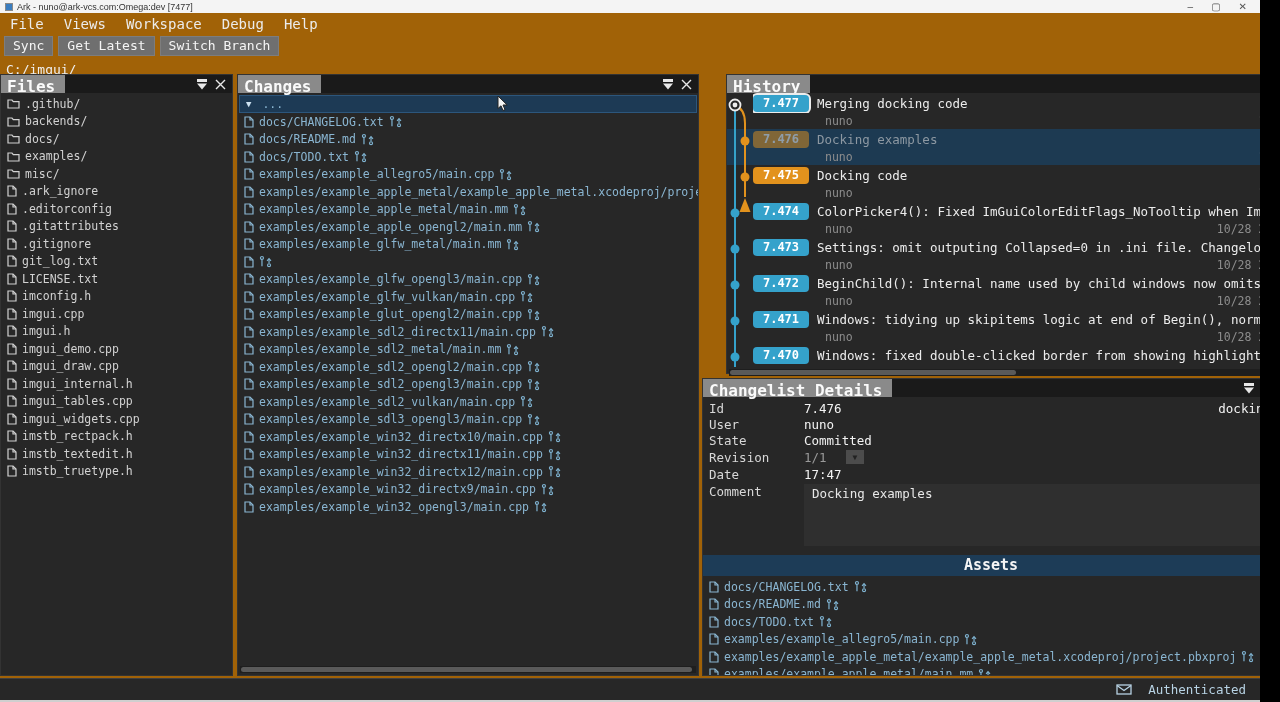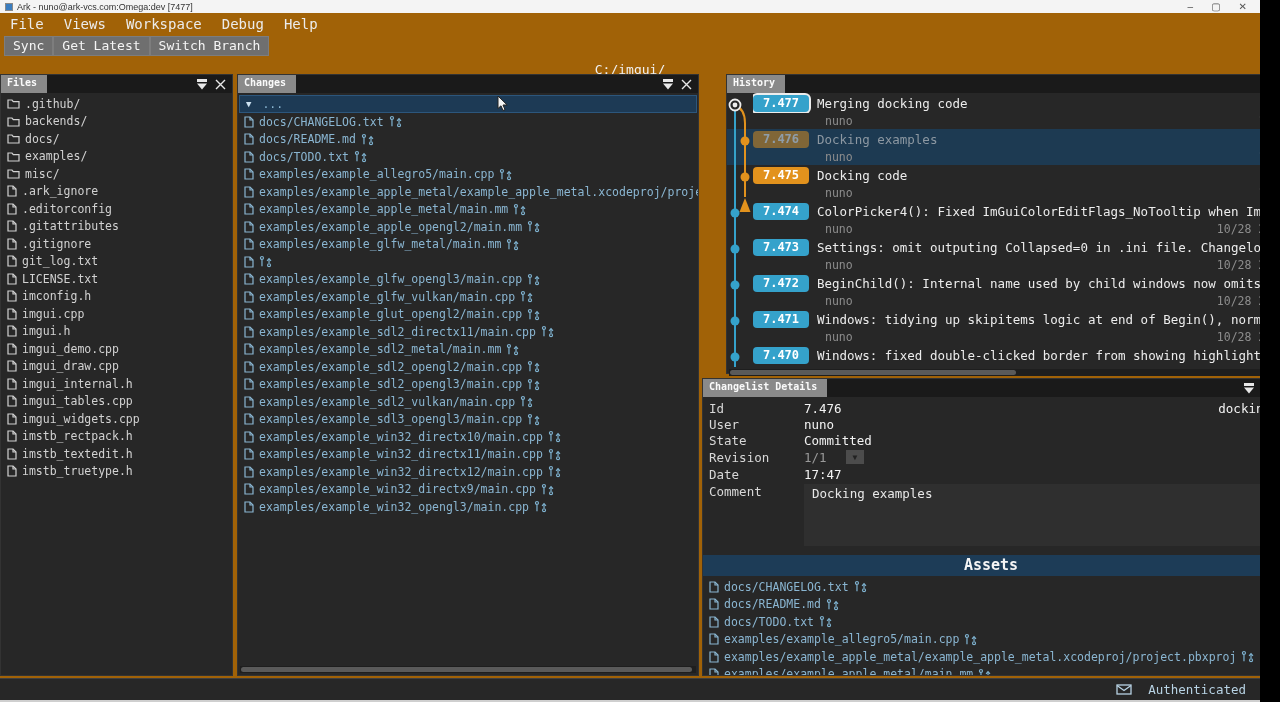--- a/index.html
+++ b/index.html
@@ -12,36 +12,36 @@
   .titlebar {
     height:13px; background:#f4f4f4; display:flex; align-items:center;
     padding:0 5px; font-family:"Liberation Sans", sans-serif; font-size:9px; color:#333;
   }
   .title-icon { width:8px; height:8px; background:#3a7dbf; border:1px solid #888; margin-right:4px; }
   .win-controls { margin-left:auto; display:flex; gap:18px; padding-right:8px; color:#555; font-size:10px; line-height:10px; }
   .win-controls span { cursor:default; }
   
   .menubar { display:flex; gap:16px; padding:3px 0 1px 8px; font-size:14px; color:#ececec; }
   .menubar .menu-item { padding:0 2px; }
-  .toolbar { display:flex; padding:3px 0 3px 4px; }
+  .toolbar { display:flex; gap:5px; padding:3px 0 3px 4px; }
   .toolbar button {
     font-family:"DejaVu Sans Mono", monospace; font-size:13px; color:#f5f5f5;
     background:#6f6f6f; border:1px solid #7d7d7d; padding:1px 8px 2px;
   }
-  .pathbar { font-size:13px; color:#f0f0f0; padding:3px 6px 5px;text-align:center; }
+  .pathbar { font-size:13px; color:#f0f0f0; padding:3px 6px 5px; }
   
   .main { position:absolute; top:74px; left:0; right:0; bottom:26px; }
   .panel { position:absolute; background:#272727; border:1px solid #333; display:flex; flex-direction:column; }
   .panel-files   { left:0;   top:0; bottom:0; width:233px; }
   .panel-changes { left:237px; top:0; bottom:0; width:462px; }
   .panel-history { left:726px; top:0; width:578px; height:300px; }
   .panel-details { left:702px; top:304px; bottom:0; width:578px; }
   .panel-header { height:18px; background:#1a1a1a; display:flex; align-items:stretch; flex:none; }
   .tab {
-    background:#8a8a8a; color:#fafafa; font-size:10px; font-weight:bold;
+    background:#8a8a8a; color:#fafafa; font-size:16px; font-weight:bold;
     padding:2px 10px 0 6px; white-space:nowrap;
   }
   .header-icons { margin-left:auto; display:flex; align-items:center; gap:7px; padding-right:6px; }
   .icon-btn { display:inline-flex; align-items:center; }
   .icon-btn svg { display:block; }
   
   .list { padding-top:2px; overflow:hidden; }
   .row {
     height:17.5px; display:flex; align-items:center; gap:5px;
     padding-left:6px; font-size:11.5px; white-space:nowrap; overflow:hidden;

